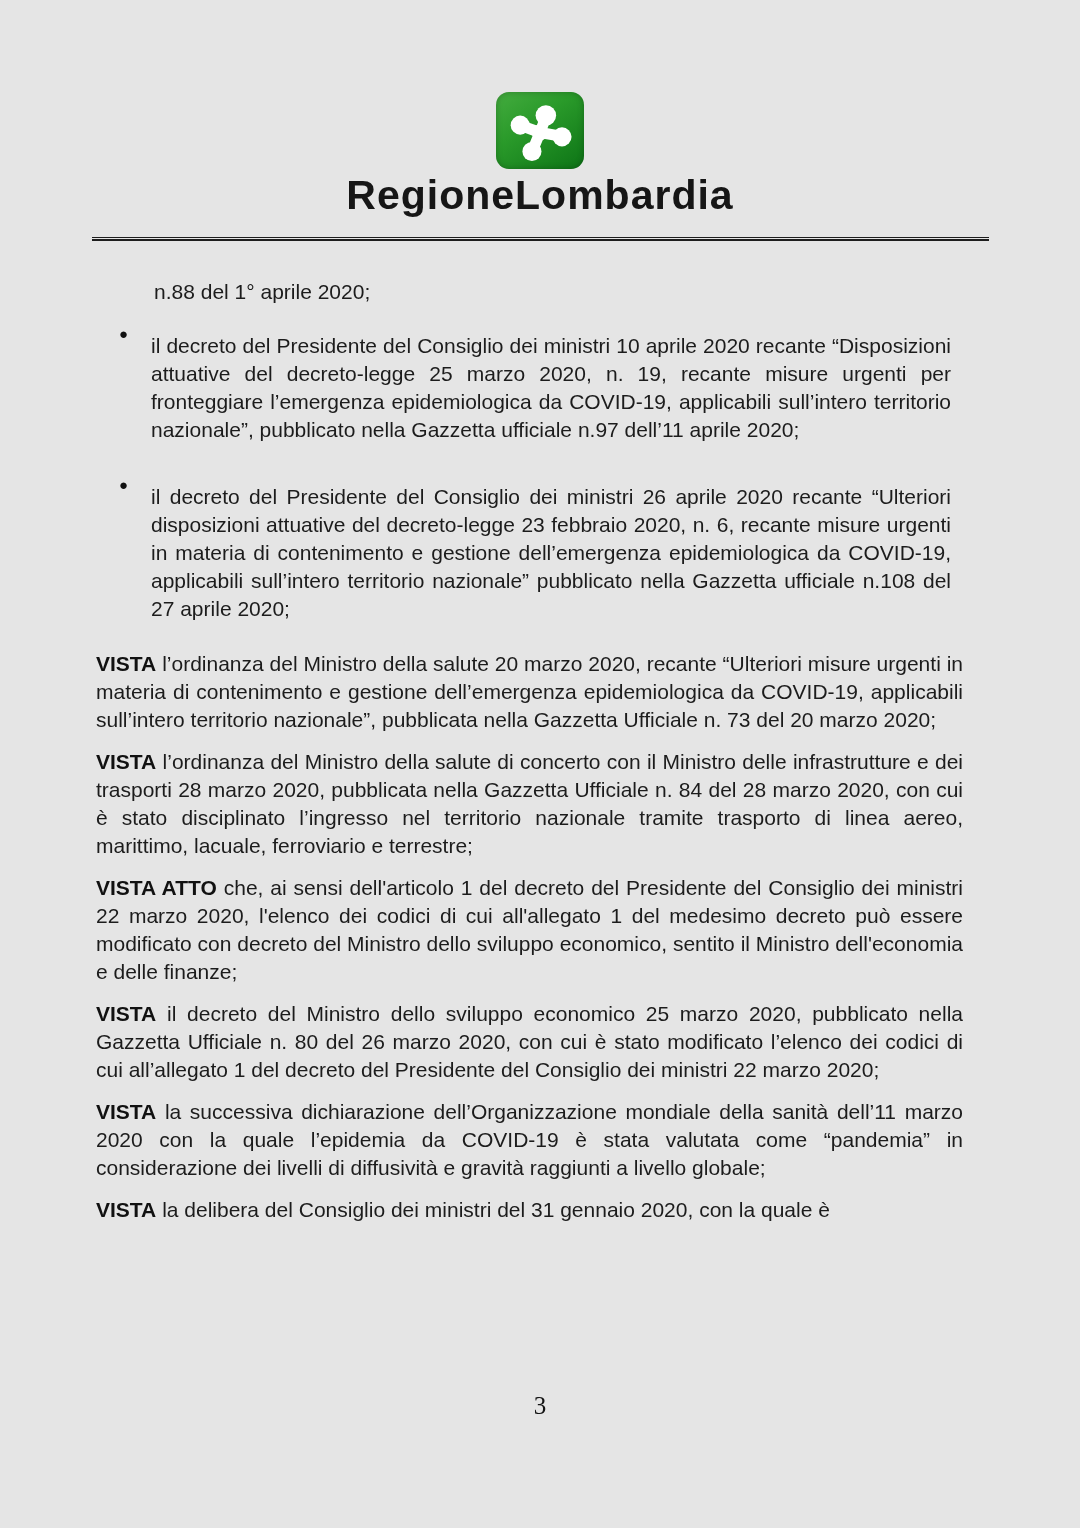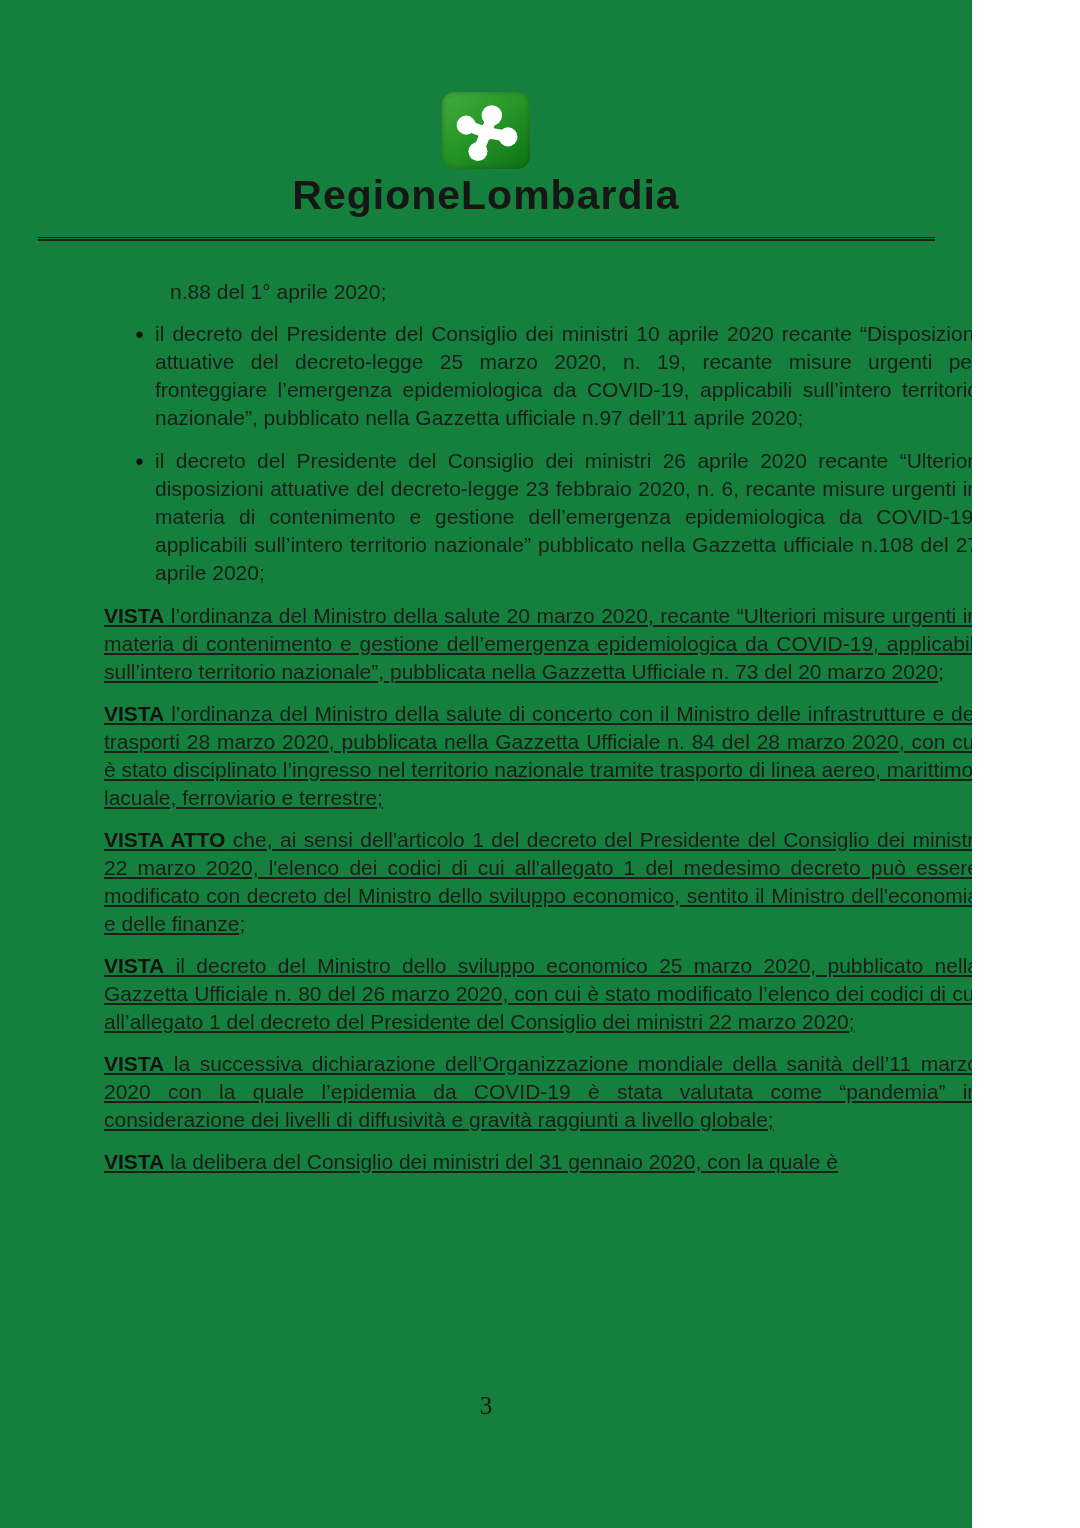--- a/index.html
+++ b/index.html
@@ -1,19 +1,19 @@
 <!DOCTYPE html>
 <html lang="it"><head>
 <meta charset="utf-8">
 <style>
   html,body{margin:0;padding:0;background:#ffffff;}
   .page{
     position:relative;
-    width:972px;height:1528px;
-    background:#15803d;
+    width:1080px;height:1528px;
+    background:#e5e5e5;
     font-family:"Liberation Sans",sans-serif;
     color:#1b1b1b;
     overflow:hidden;
   }
   
   .logo-box{
     width:88px;height:77px;
     margin:92px auto 0 auto;
     border-radius:13px;
     background:linear-gradient(145deg,#44ac3f 0%,#2a9a2a 40%,#0d7416 100%);
@@ -33,38 +33,38 @@
   .rule{
     width:897px;
     margin:20px auto 0 auto;
     height:1px;
     border-top:1px solid #1d1d1d;
     border-bottom:2px solid #1d1d1d;
   }
   
   .content{
     position:absolute;
-    left:104px;
+    left:88px;
     width:875px;
     top:278px;
     font-size:21px;
     line-height:28px;
     text-align:justify;
     color:#1c1c1c;
   }
   .cont-line{margin:0 0 14px 66px;text-align:left;}
   .bullet{display:flex;margin:0 0 15px 31px;}
   .bullet .dot{
     flex:0 0 20px;
     font-size:15px;
     line-height:28px;
     color:#111;
   }
-  .bullet .btext{flex:1;margin:0;text-align:justify;}
-  .para{margin:0 0 14px 0;text-decoration:underline;}
+  .bullet .btext{flex:1;margin:12px;text-align:justify;}
+  .para{margin:0 0 14px 8px;}
   .para:last-child{margin-bottom:0;}
   .para strong{font-weight:700;color:#111;}
   
   .pagenum{
     position:absolute;
     top:1392px;left:0;right:0;
     text-align:center;
     font-family:"Liberation Serif",serif;
     font-size:25px;
     color:#141414;

